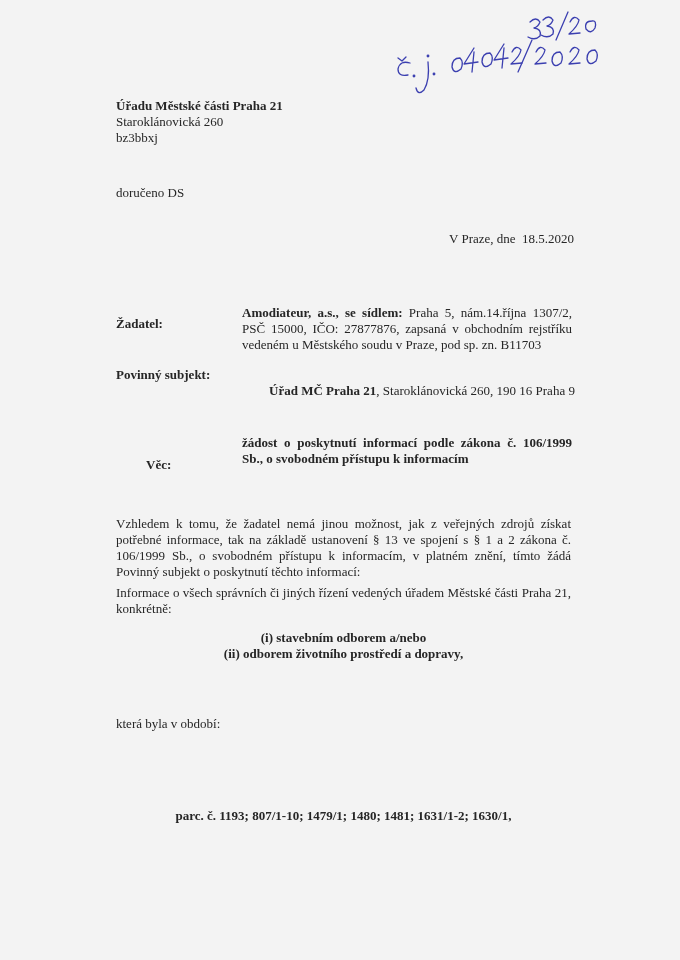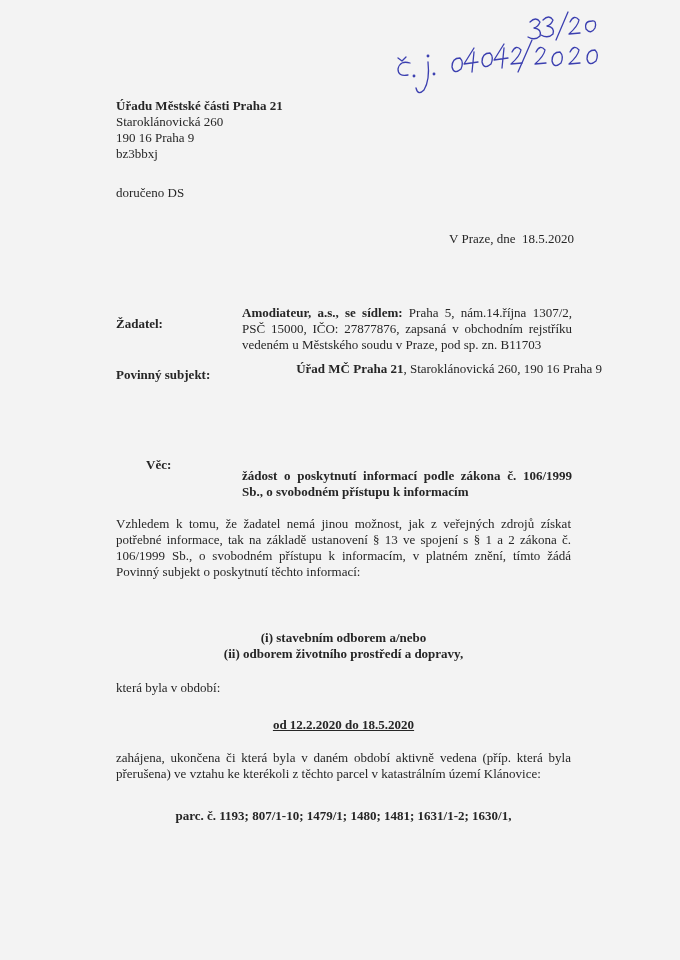--- a/index.html
+++ b/index.html
@@ -67,48 +67,46 @@
         <path d="M190,52 q4,-8 9,-2 q-1,6 -10,14 l11,-1"></path>
         <path d="M215,50 q-8,0 -8,9 q2,8 9,2 q3,-7 -1,-11"></path>
       </g>
       <text x="0" y="0" style="display:none">33/20</text>
     </svg>
   </div>
 
   <div class="abs recipient">
     <div class="b">Úřadu Městské části Praha 21</div>
     <div>Staroklánovická 260</div>
-    <div>190 16 Praha 9</div>
     <div>bz3bbxj</div>
   </div>
 
   <div class="abs delivered">doručeno DS</div>
 
   <div class="abs date" style="white-space:pre;text-align:right;">V Praze, dne  18.5.2020</div>
 
   <div class="label" style="top:316px;">Žadatel:</div>
   <div class="value" style="top:305px;">
     <span class="b">Amodiateur, a.s., se sídlem:</span><span> Praha 5, nám.14.října 1307/2, PSČ 15000, IČO: 27877876, zapsaná v obchodním rejstříku vedeném u Městského soudu v Praze, pod sp. zn. B11703</span>
   </div>
 
   <div class="label" style="top:367px;">Povinný subjekt:</div>
-  <div class="value" style="top:361px; width:360px; text-align:right;">
+  <div class="value" style="top:383px; width:360px; text-align:center;">
     <span class="b">Úřad MČ Praha 21</span><span>, Staroklánovická 260, 190 16 Praha 9</span>
   </div>
 
   <div class="label" style="top:457px;margin-left:30px;">Věc:</div>
-  <div class="value b" style="top:468px;">žádost o poskytnutí informací podle zákona č. 106/1999 Sb., o svobodném přístupu k informacím</div>
+  <div class="value b" style="top:435px;">žádost o poskytnutí informací podle zákona č. 106/1999 Sb., o svobodném přístupu k informacím</div>
 
   <div class="para" style="top:516px;">Vzhledem k tomu, že žadatel nemá jinou možnost, jak z veřejných zdrojů získat potřebné informace, tak na základě ustanovení § 13 ve spojení s § 1 a 2 zákona č. 106/1999 Sb., o svobodném přístupu k informacím, v platném znění, tímto žádá Povinný subjekt o poskytnutí těchto informací:</div>
 
+  <div class="para" style="top:585px;">Informace o všech správních či jiných řízení vedených úřadem Městské části Praha 21, konkrétně:</div>
 
   <div class="center" style="top:646px;">(ii) odborem životního prostředí a dopravy,</div>
   <div class="center" style="top:630px;">(i) stavebním odborem a/nebo</div>
 
-  <div class="para" style="top:680px;">která byla v období:</div>
+  <div class="para" style="top:716px;">která byla v období:</div>
 
-  <div class="center underline" style="top:717px;">od 12.2.2020 do 18.5.2020</div>
 
-  <div class="para" style="top:750px;">zahájena, ukončena či která byla v daném období aktivně vedena (příp. která byla přerušena) ve vztahu ke kterékoli z těchto parcel v katastrálním území Klánovice:</div>
 
   <div class="center" style="top:808px;text-align:center;">parc. č. 1193; 807/1-10; 1479/1; 1480; 1481; 1631/1-2; 1630/1,</div>
 
 </div>
 
 </body></html>

